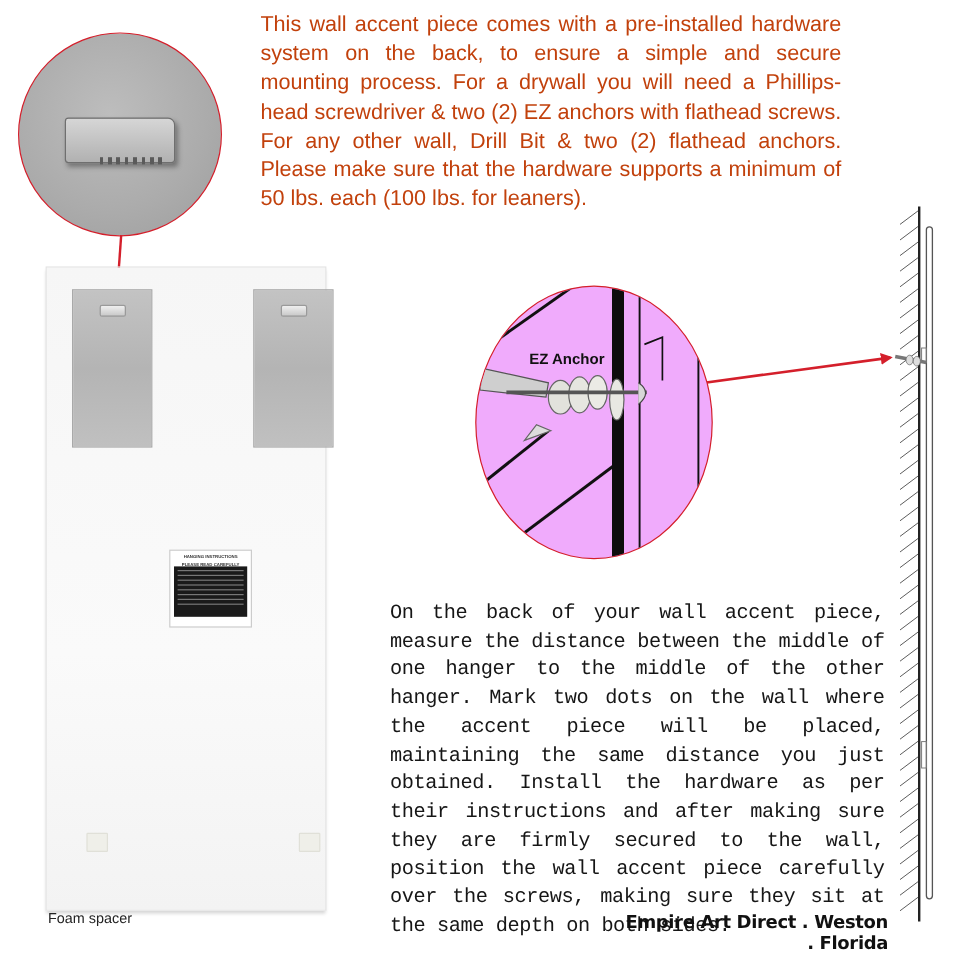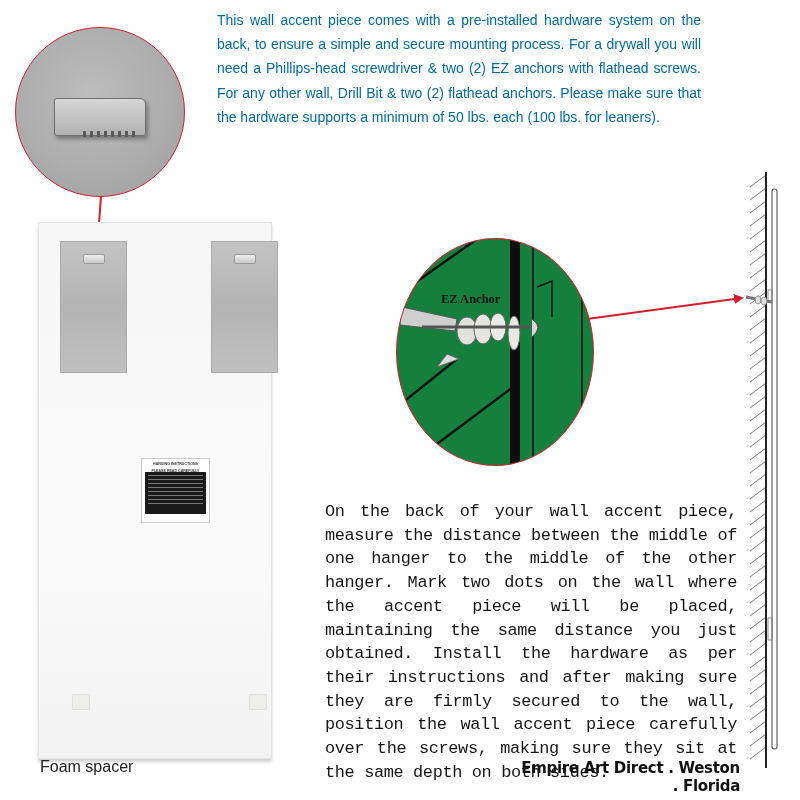--- a/index.html
+++ b/index.html
@@ -1,31 +1,31 @@
 <!DOCTYPE html>
 <html><head>
 <meta charset="utf-8">
 <style>
   html, body { margin: 0; padding: 0; background: #ffffff; }
   body { width: 800px; height: 800px; position: relative; overflow: hidden; font-family: "Liberation Sans", sans-serif; color: #111; }
   .abs { position: absolute; }
   .intro-text {
     left: 217px; top: 8px; width: 484px;
-    font-size: 14px; line-height: 24.2px; text-align: justify; color: #0369a1;
+    font-size: 18px; line-height: 24.2px; text-align: justify; color: #c2410c;
   }
   .detail-text {
     left: 325px; top: 500px; width: 412px;
     font-size: 16.9px; line-height: 23.7px; text-align: justify; color: #161616;
     font-family: Liberation Mono, monospace; letter-spacing: -0.35px;
   }
   .footer-credit {
     left: 520px; top: 759px; width: 220px; text-align: right;
     font-family: "DejaVu Sans", sans-serif; font-weight: bold; font-size: 15px; letter-spacing: -0.3px;
   }
-  .foam-label { left: 40px; top: 758px; font-size: 16px; color: #222; }
+  .foam-label { left: 40px; top: 758px; font-size: 12px; color: #222; }
 
   
   .panel {
     left: 38px; top: 222px; width: 232px; height: 535px;
     background: linear-gradient(180deg, #f6f6f6 0%, #fafafa 60%, #f3f3f3 100%);
     border: 1px solid #e4e4e4;
     box-shadow: 0 3px 3px rgba(0,0,0,0.18);
   }
   .plate {
     position: absolute; width: 65px; height: 130px;
@@ -60,21 +60,21 @@
     background: linear-gradient(180deg, #d6d6d6 0%, #c7c7c7 40%, #b1b1b1 100%);
     border: 1px solid #6f6f6f; border-radius: 3px 6px 3px 3px;
     box-shadow: 2px 3px 4px rgba(0,0,0,0.35);
   }
   .big-hook .teeth {
     position: absolute; left: 28px; bottom: -2px; width: 56px; height: 6px;
     background: repeating-linear-gradient(90deg, #5a5a5a 0 3px, transparent 3px 7px);
   }
   .anchor-circle {
     left: 396px; top: 238px; width: 196px; height: 226px;
-    border-radius: 50%; border: 1.5px solid #d41f2b; overflow: hidden; background: #15803d; font-family: Liberation Serif, serif;
+    border-radius: 50%; border: 1.5px solid #d41f2b; overflow: hidden; background: #f0abfc;
   }
   .ez-label { position: absolute; left: 44px; top: 53px; font-weight: bold; font-size: 12.5px; color: #111; }
 
   
   .wall-svg { left: 700px; top: 170px; }
 </style>
 </head>
 <body>
 
 <div class="abs intro-text">This wall accent piece comes with a pre-installed hardware system on the back, to ensure a simple and secure mounting process.  For a drywall you will need a Phillips-head screwdriver &amp; two (2) EZ anchors with flathead screws. For any other wall, Drill Bit &amp; two (2) flathead anchors.  Please make sure that the hardware supports a minimum of 50 lbs. each (100 lbs. for leaners).</div>

